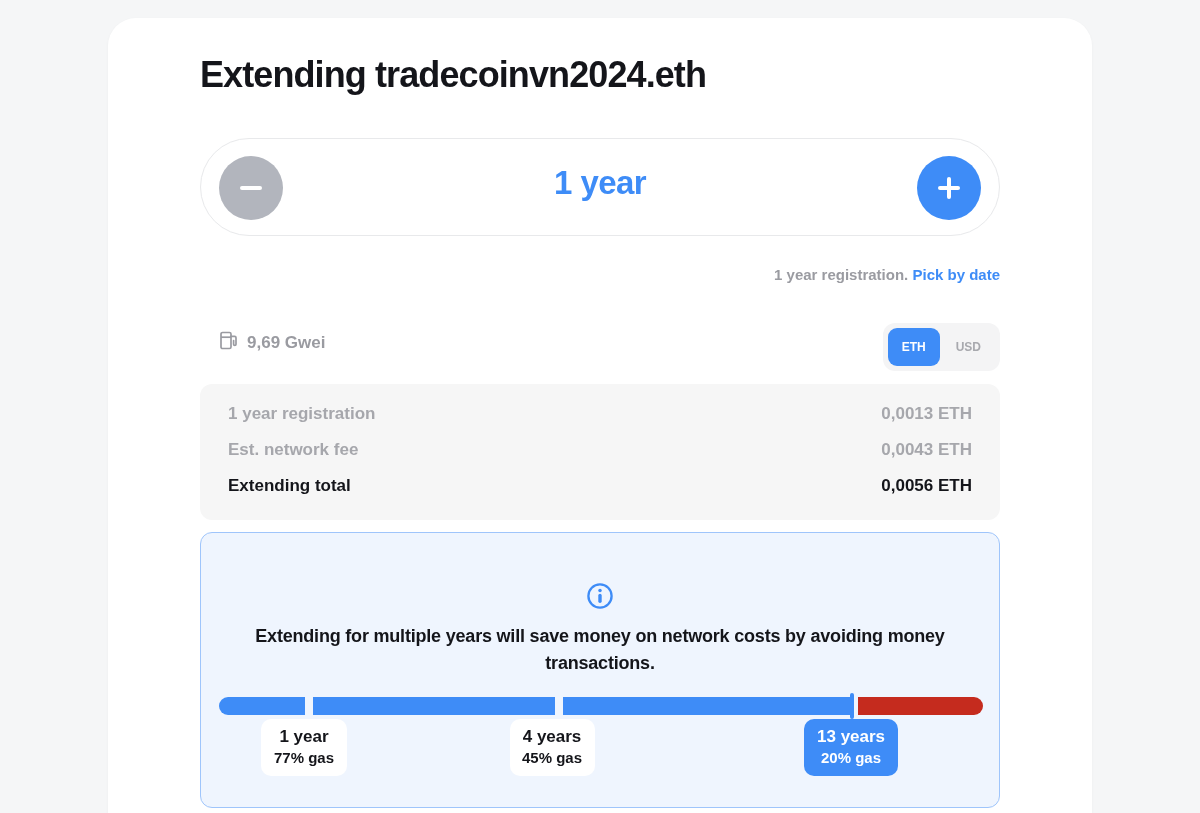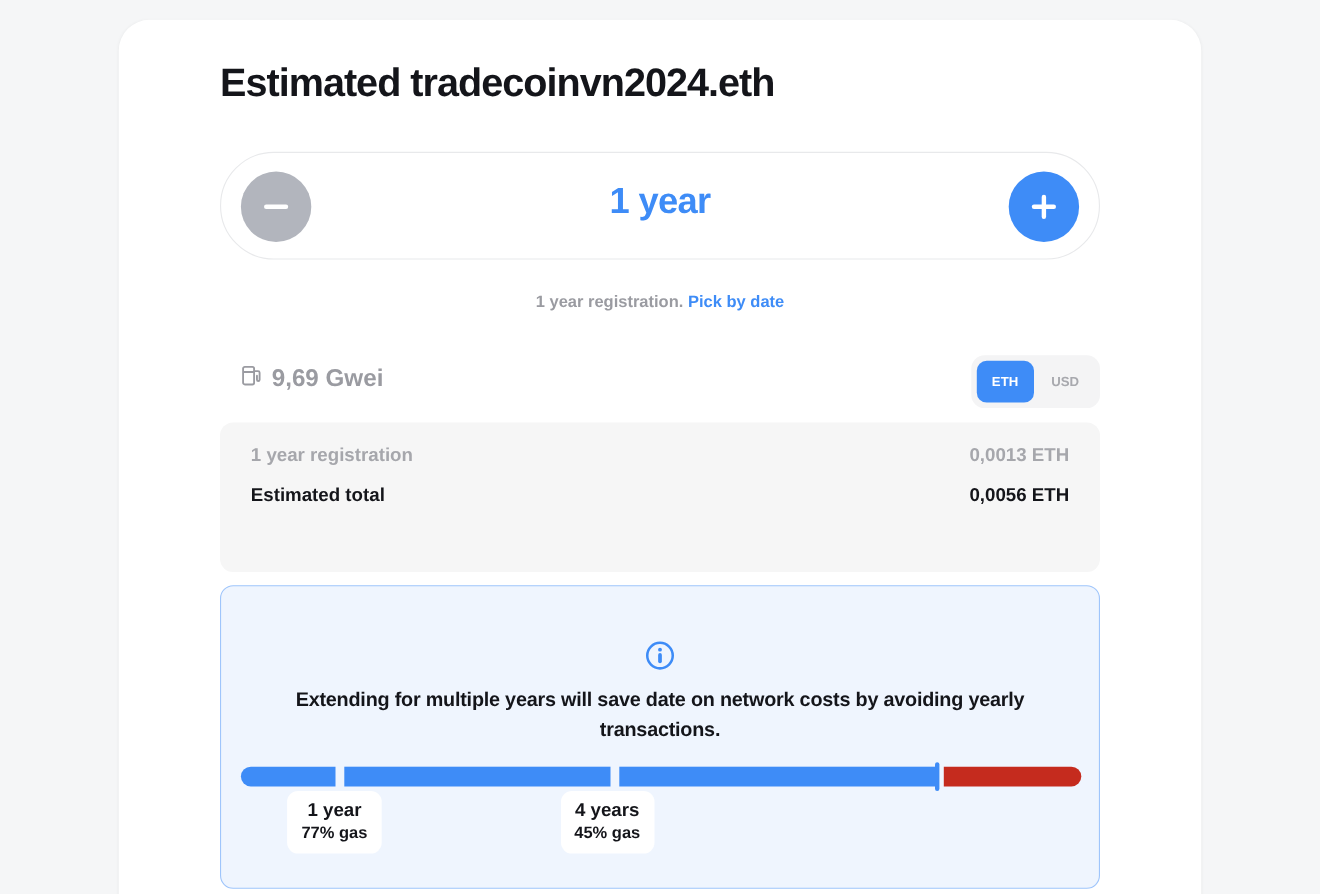--- a/index.html
+++ b/index.html
@@ -87,21 +87,21 @@
     letter-spacing: -0.6px;
     color: #3E8CF7;
   }
 
   
   .stepper-caption {
     position: absolute;
     left: 92px;
     top: 248px;
     width: 800px;
-    text-align: center;
+    text-align: right;
     font-size: 15px;
     font-weight: 600;
     color: #9A9BA1;
   }
   .stepper-caption a {
     color: #3E8CF7;
     text-decoration: none;
     font-weight: 700;
     cursor: pointer;
   }
@@ -116,21 +116,21 @@
   }
   .gas-left {
     position: absolute;
     left: 20px;
     top: 8px;
     display: flex;
     align-items: center;
     gap: 9px;
   }
   .gas-price {
-    font-size: 22px;
+    font-size: 17px;
     font-weight: 600;
     color: #9A9BA1;
   }
 
   .currency-toggle {
     position: absolute;
     right: 0;
     top: 0;
     height: 48px;
     background: #F4F4F5;
@@ -266,21 +266,21 @@
   }
   .chip.selected { background: #3E8CF7; }
   .chip.selected .chip-years,
   .chip.selected .chip-gas { color: #FFFFFF; }
 </style>
 </head>
 <body>
 
 <div class="card">
 
-  <h1 class="page-title">Estimated tradecoinvn2024.eth</h1>
+  <h1 class="page-title">Extending tradecoinvn2024.eth</h1>
 
   <div class="stepper">
     <button class="step-btn minus">
       <span class="bar-h"></span>
     </button>
     <div class="stepper-value">1 year</div>
     <button class="step-btn plus">
       <span class="bar-h"></span>
       <span class="bar-v"></span>
     </button>
@@ -307,36 +307,40 @@
       <button class="cur-opt active">ETH</button>
       <button class="cur-opt">USD</button>
     </div>
   </div>
 
   <div class="price-panel">
     <div class="price-row">
       <span>1 year registration</span>
       <span>0,0013 ETH</span>
     </div>
+    <div class="price-row">
+      <span>Est. network fee</span>
+      <span>0,0043 ETH</span>
+    </div>
     <div class="price-row total">
-      <span>Estimated total</span>
+      <span>Extending total</span>
       <span>0,0056 ETH</span>
     </div>
   </div>
 
   <div class="info-banner">
     <span class="info-icon">
       <svg width="30" height="30" viewBox="0 0 30 30" fill="none" aria-hidden="true">
         <circle cx="15" cy="15" r="11.6" stroke="#3E8CF7" stroke-width="2.3"></circle>
         <circle cx="15" cy="9.6" r="1.75" fill="#3E8CF7"></circle>
         <rect x="13.3" y="12.7" width="3.4" height="9.2" rx="1.7" fill="#3E8CF7"></rect>
       </svg>
     </span>
 
-    <p class="info-text">Extending for multiple years will save date on network costs by avoiding yearly transactions.</p>
+    <p class="info-text">Extending for multiple years will save money on network costs by avoiding money transactions.</p>
 
     <div class="gas-chart">
       <div class="bar-track">
         <div class="bar-seg cap-l" style="left:0px;   width:86px;"></div>
         <div class="bar-seg" style="left:94px;  width:242px;"></div>
         <div class="bar-seg" style="left:344px; width:287px;"></div>
         <div class="bar-seg red cap-r" style="left:639px; width:125px;"></div>
       </div>
 
       <div class="tick" style="left:631px;"></div>
@@ -344,16 +348,20 @@
       <div class="chip" style="left:42px;">
         <span class="chip-years">1 year</span>
         <span class="chip-gas">77% gas</span>
       </div>
 
       <div class="chip" style="left:291px;padding-left:12px;">
         <span class="chip-years">4 years</span>
         <span class="chip-gas">45% gas</span>
       </div>
 
+      <div class="chip selected" style="left:585px;">
+        <span class="chip-years">13 years</span>
+        <span class="chip-gas">20% gas</span>
+      </div>
     </div>
   </div>
 
 </div>
 
 </body></html>

